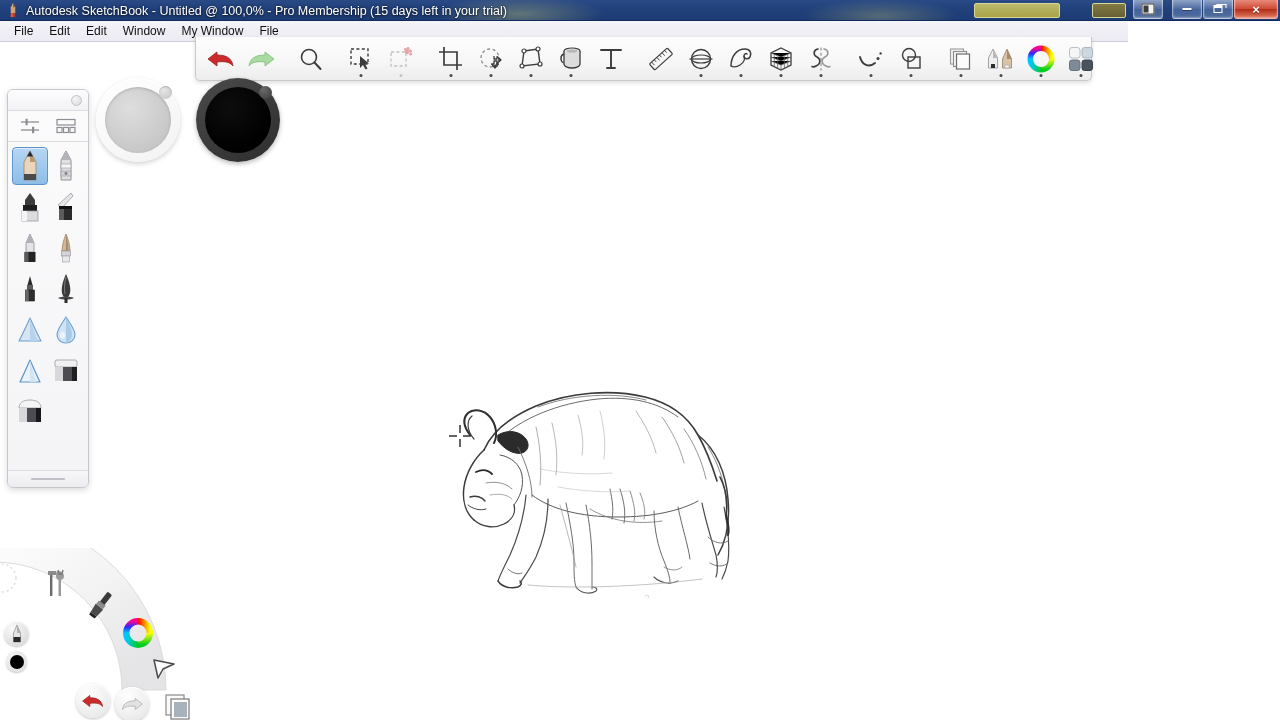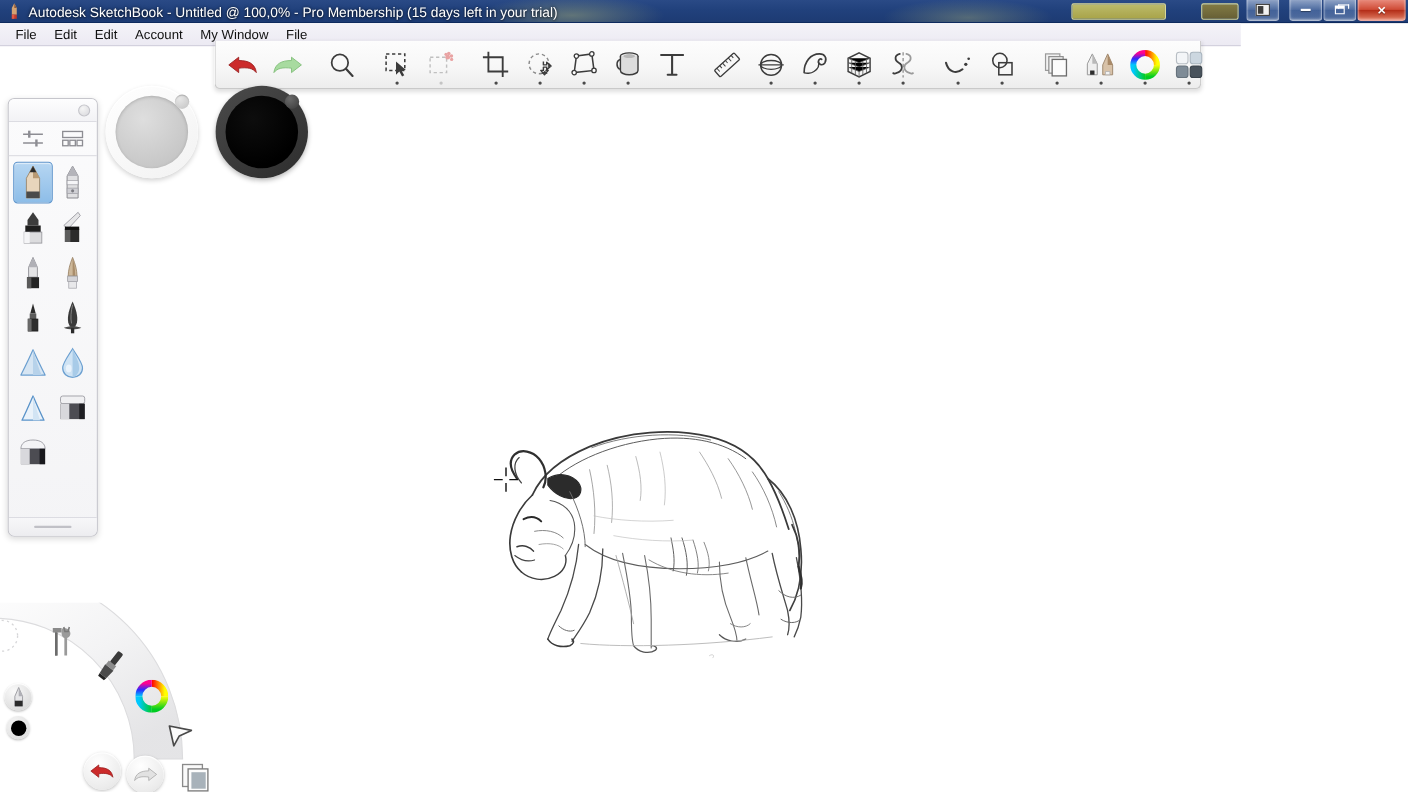--- a/index.html
+++ b/index.html
@@ -321,21 +321,21 @@
     <div class="win-btn close">
       <span class="glyph g-close">×</span>
     </div>
   </div>
 </div>
 
 <div id="menubar">
   <div class="menu-item">File</div>
   <div class="menu-item">Edit</div>
   <div class="menu-item">Edit</div>
-  <div class="menu-item">Account</div>
+  <div class="menu-item">Window</div>
   <div class="menu-item">My Window</div>
   <div class="menu-item">File</div>
 </div>
 
 <div id="toolbar">
 
   <div class="tb-group">
     <div class="tb-btn">
       <svg width="30" height="22" viewBox="0 0 30 22">
         <path d="M11 4 L2 11 L11 18 L11 14 C19 13 24 14 27 18 C26 10 20 7 11 7 Z" fill="#cc2b2b" stroke="#9a1f1f" stroke-width="0.8" stroke-linejoin="round"></path>

